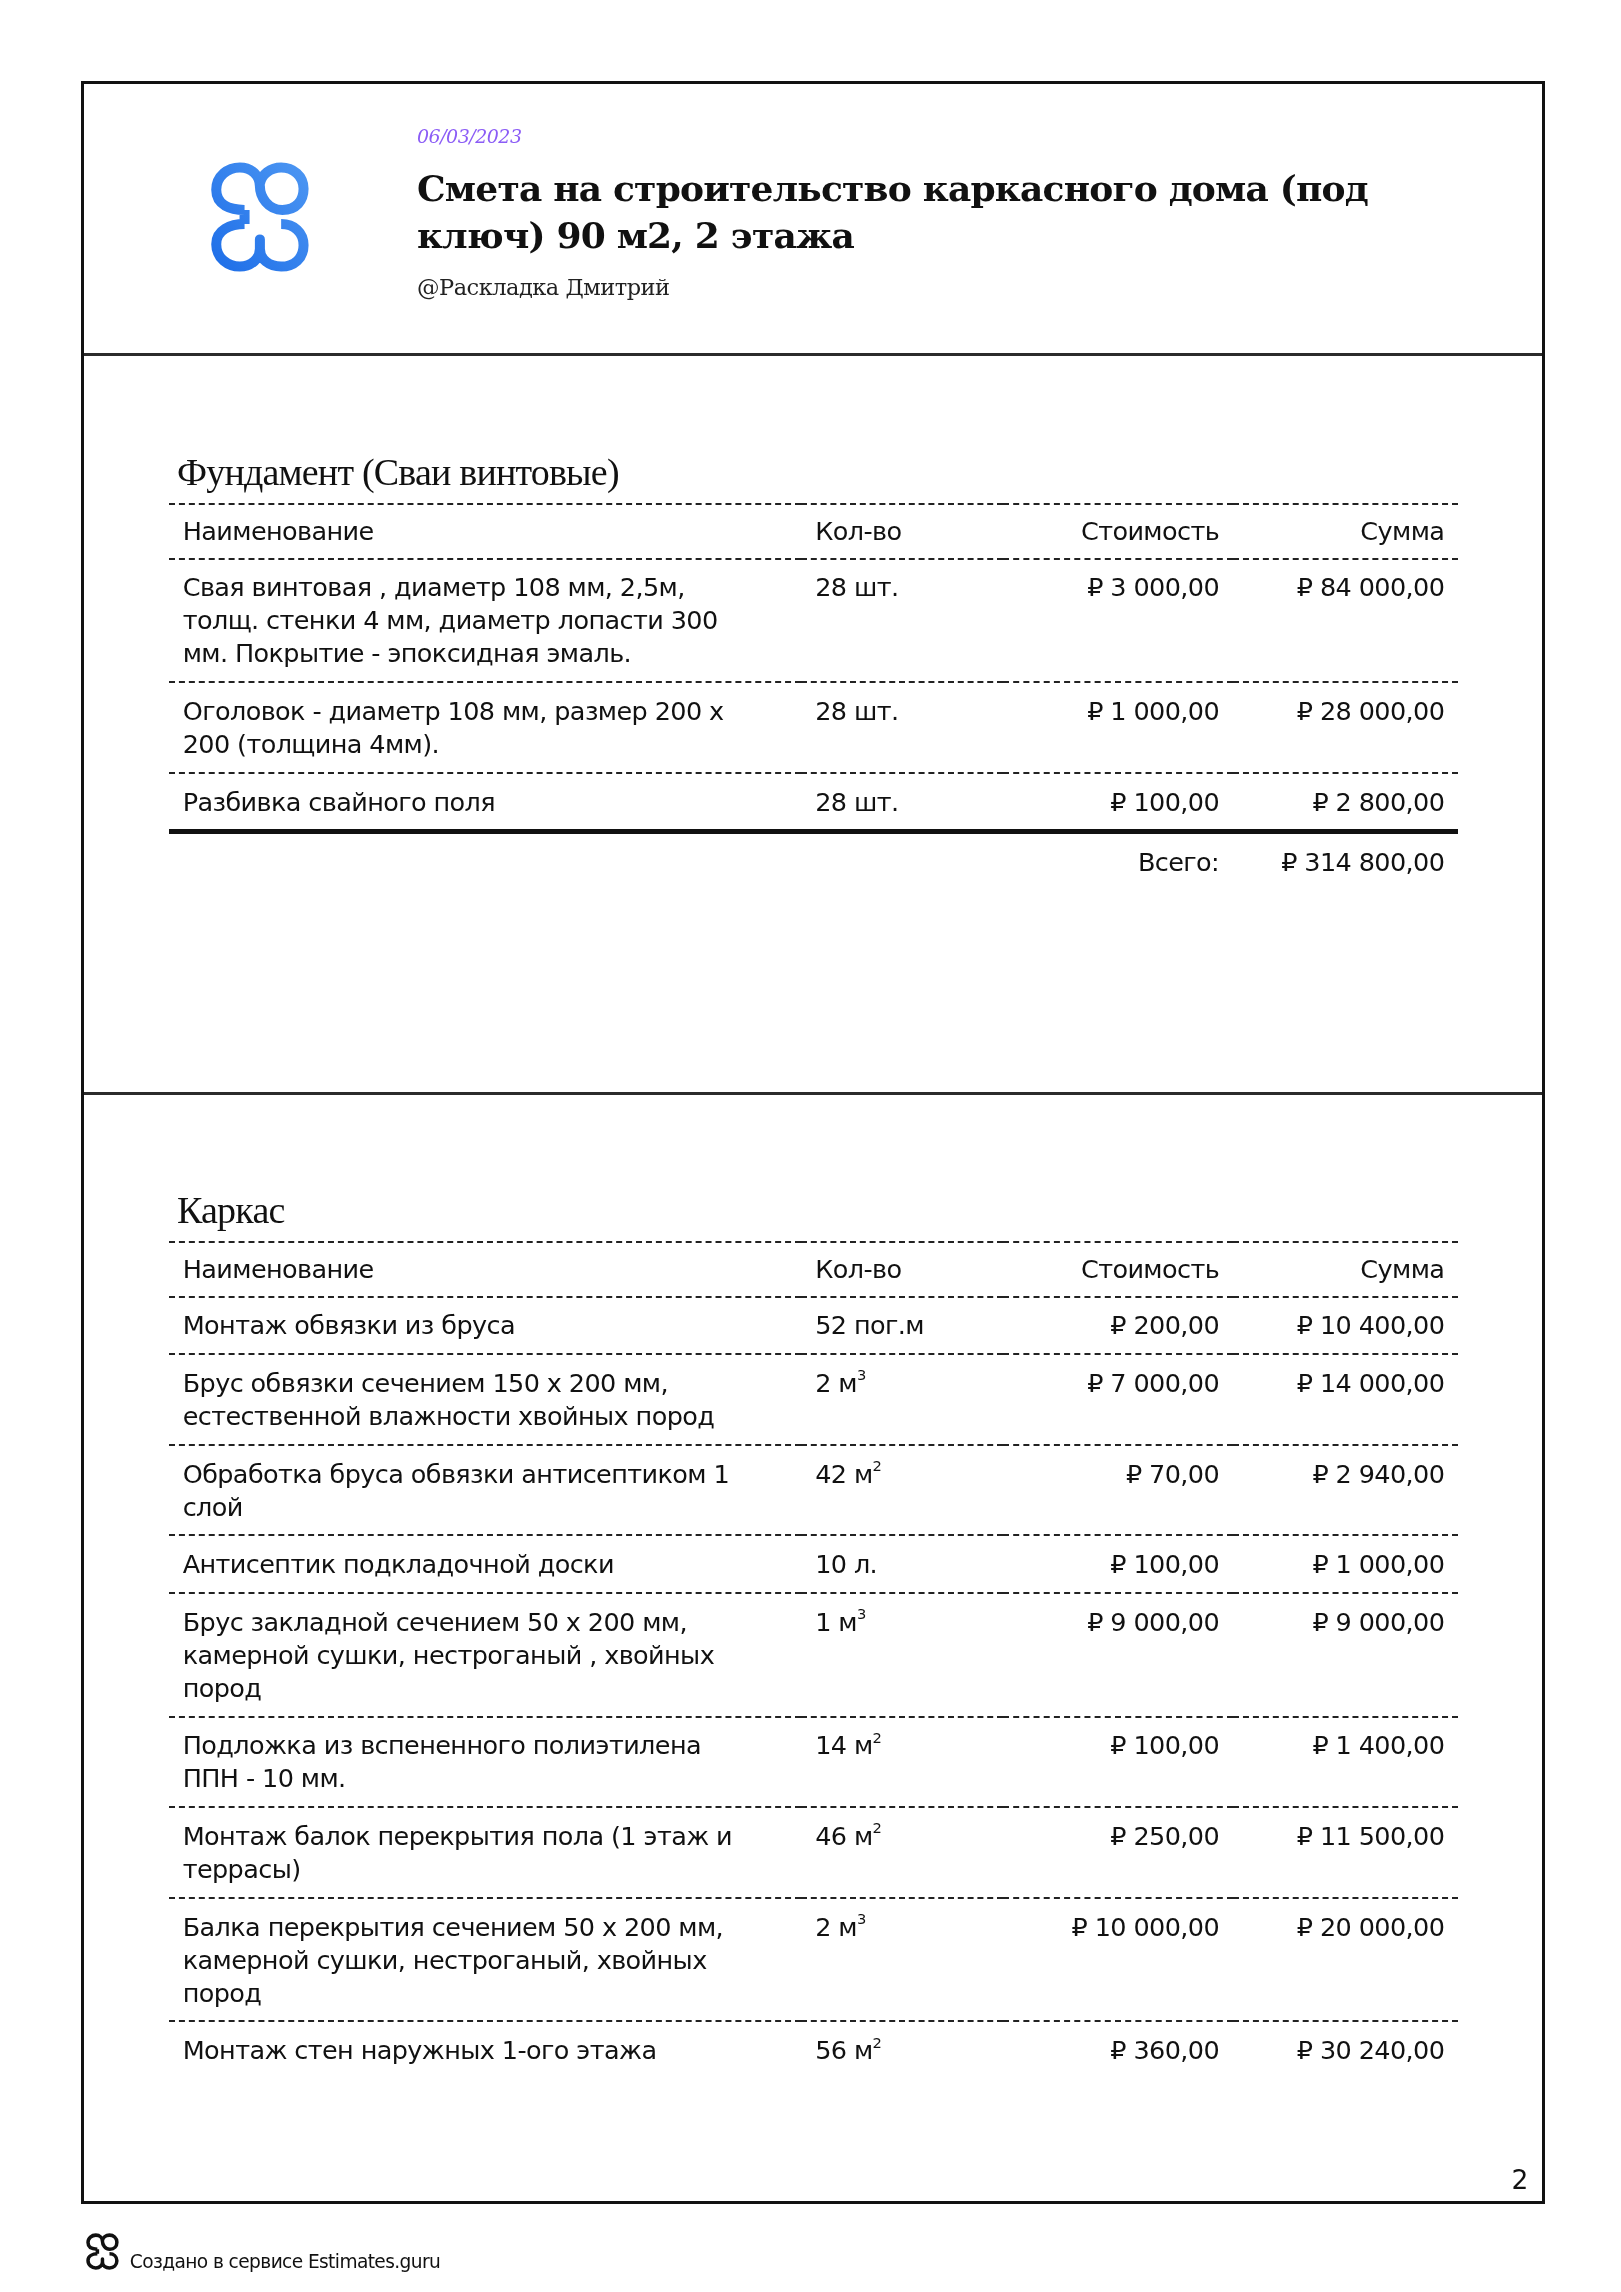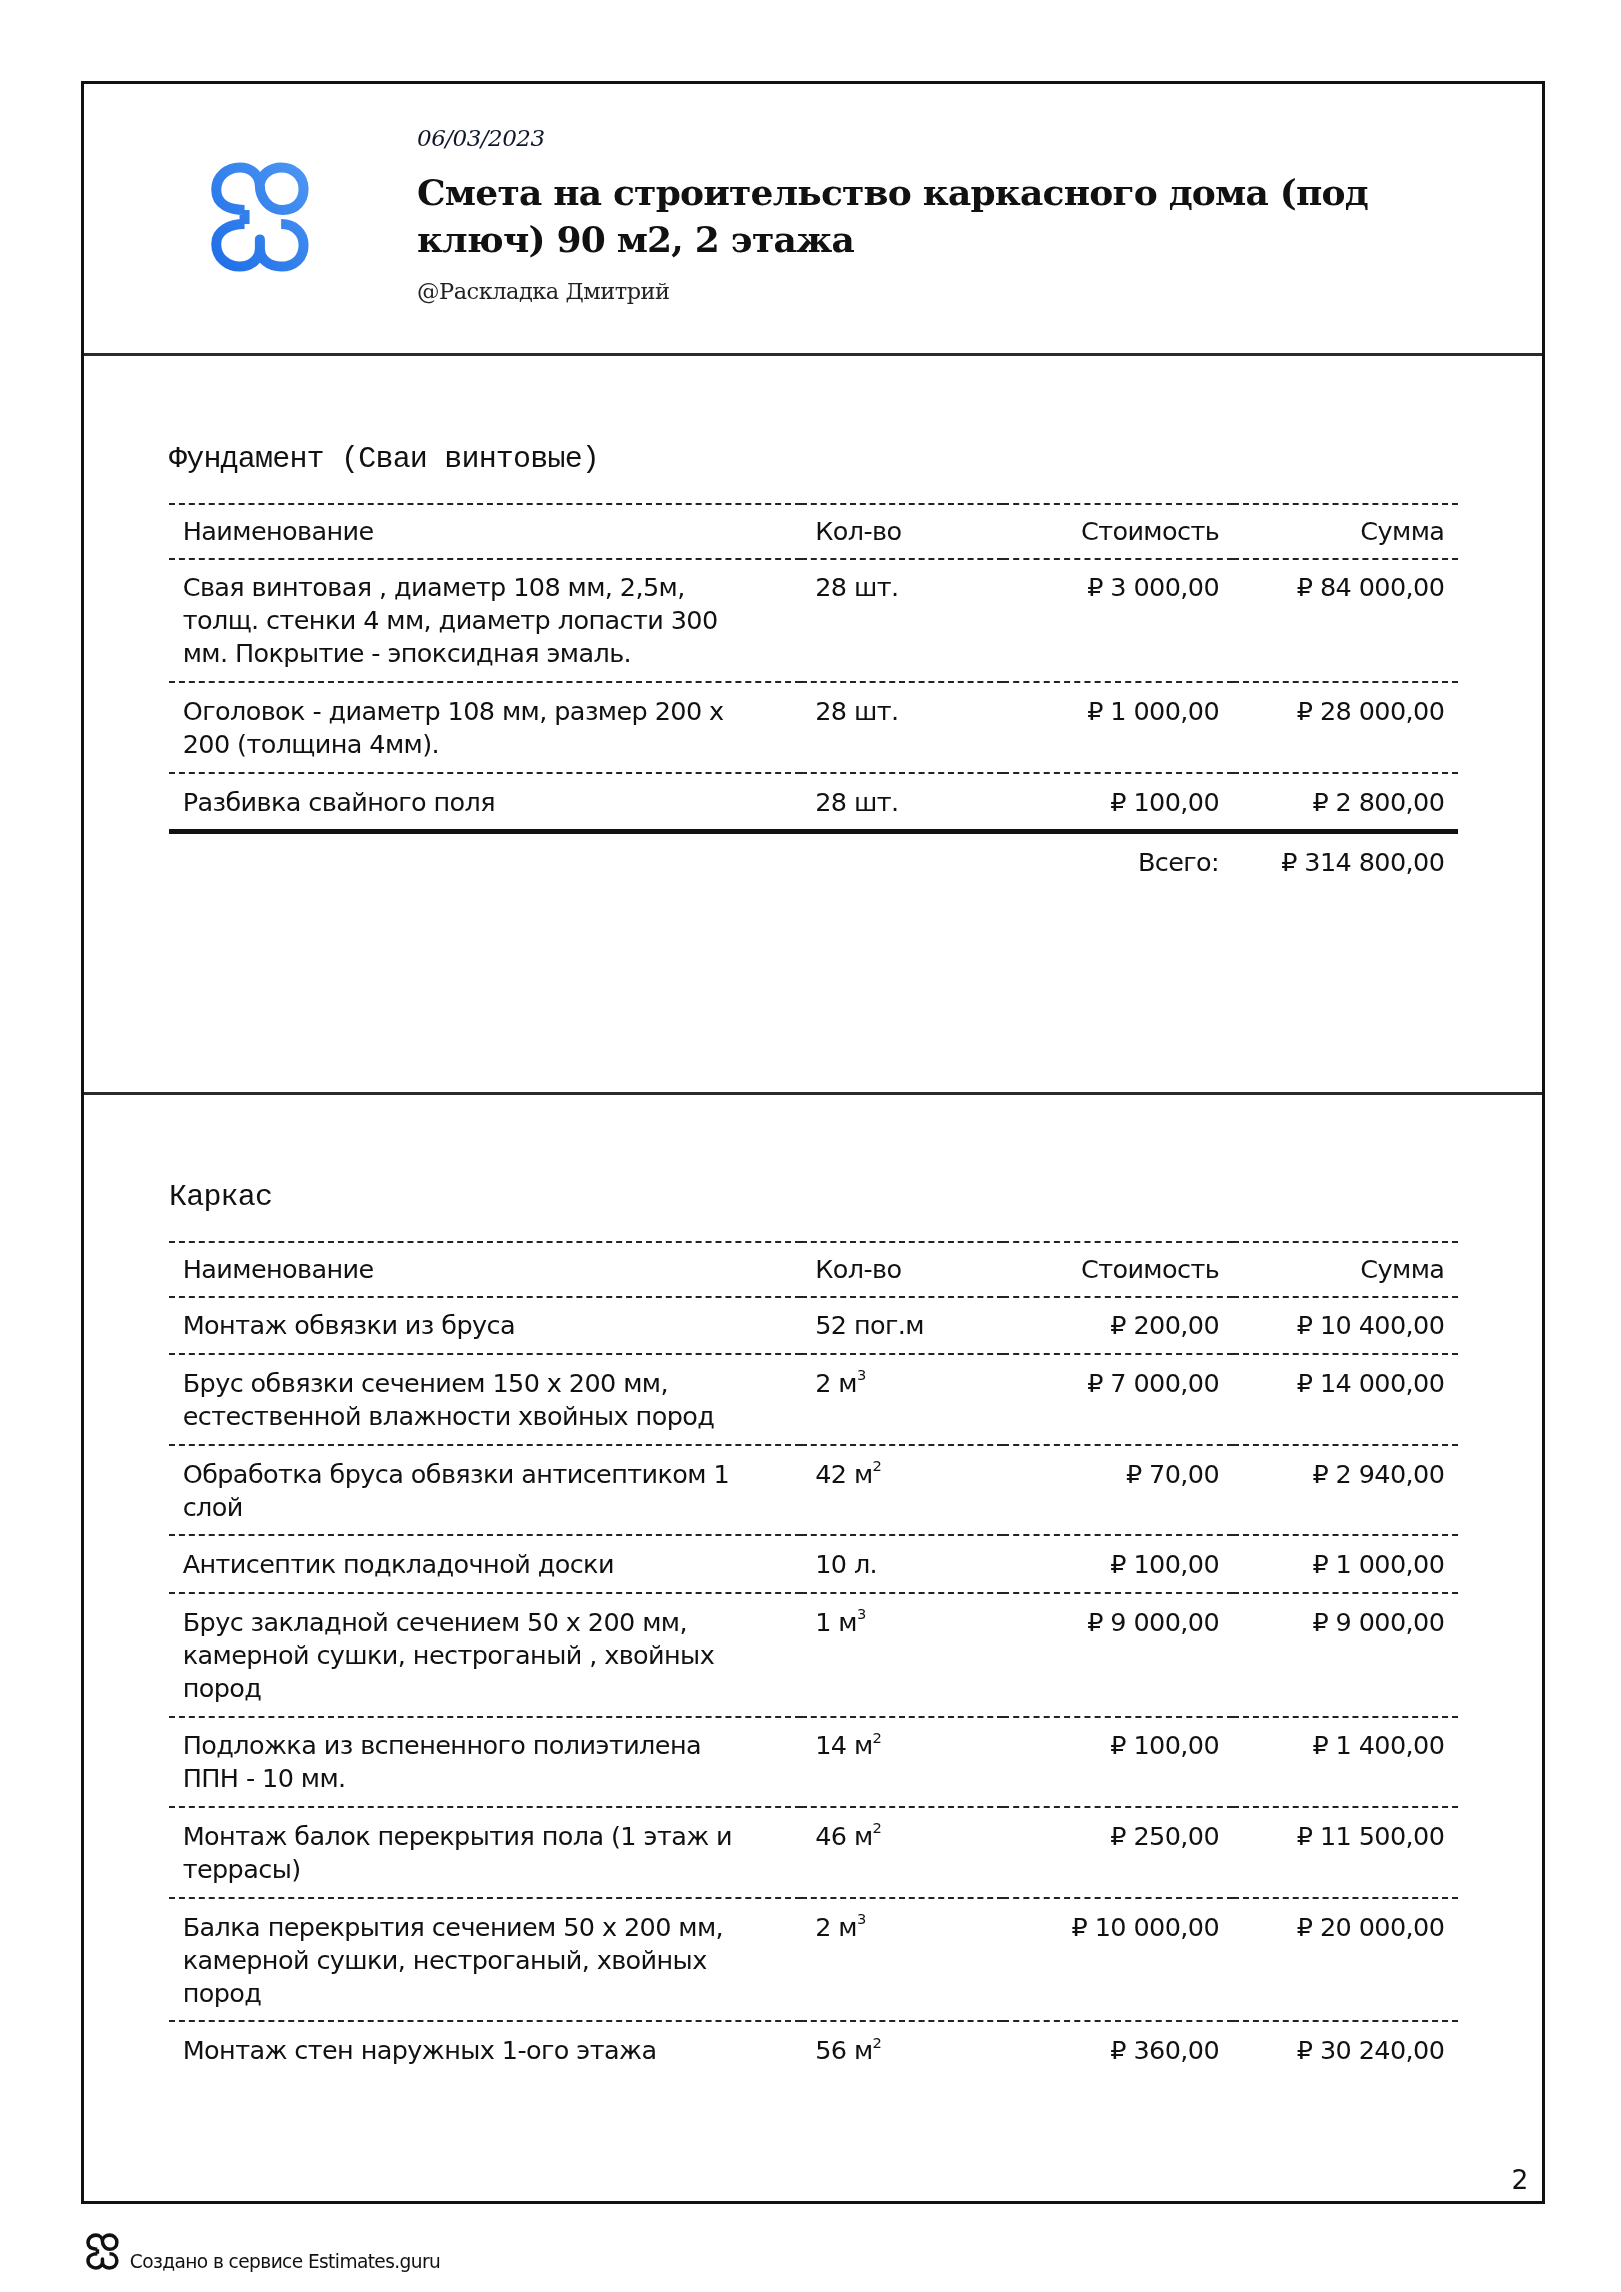--- a/index.html
+++ b/index.html
@@ -5,31 +5,31 @@
   html, body { margin: 0; padding: 0; background: #ffffff; }
   body { width: 1621px; height: 2293px; position: relative; overflow: hidden;
          font-family: "Liberation Sans", "DejaVu Sans", sans-serif; color: #111; }
   .frame { position: absolute; left: 81px; top: 81px; width: 1464px; height: 2123px;
            border: 3.9px solid #111; box-sizing: border-box; }
   .header { position: absolute; left: 0; top: 0; width: 100%; height: 272px;
             border-bottom: 3.9px solid #2b2b2b; box-sizing: border-box; }
   .logo { position: absolute; left: 111px; top: 74px; width: 118px; height: 118px; }
   .h-text { position: absolute; left: 333px; top: 41px; width: 1039px; }
   .date { font-family: "DejaVu Serif", "Liberation Serif", serif; font-style: italic;
-          font-size: 23px; color: #0f172a; margin: 0 0 17.6px 0; letter-spacing: -0.5px; }
+          font-size: 19px; color: #8b5cf6; margin: 0 0 17.6px 0; letter-spacing: -0.5px; }
   .title { font-family: "DejaVu Serif", "Liberation Serif", serif; font-size: 36px;
            line-height: 47px; margin: 0 0 15.7px 0; font-weight: bold; letter-spacing: -0.8px; }
   .author { font-family: "DejaVu Serif", "Liberation Serif", serif; font-size: 22.5px; color: #222;
             letter-spacing: -0.5px; }
 
   .section { position: absolute; left: 0; width: 100%; box-sizing: border-box; }
   .sec1 { top: 272px; height: 739px; border-bottom: 3.9px solid #2b2b2b; }
   .sec2 { top: 1012px; height: 1160px; }
-  .sec-title { position: absolute; left: 85px; font-family: Liberation Mono, monospace;
-               font-size: 30px; font-weight: normal; margin: 0; letter-spacing: -0.8px; }
+  .sec-title { position: absolute; left: 85px; font-family: Liberation Serif, serif;
+               font-size: 38px; font-weight: normal; margin: 8px; letter-spacing: -0.8px; }
   .sec1 .sec-title { top: 86px; }
   .sec2 .sec-title { top: 84px; }
 
   table.est { position: absolute; left: 85px; width: 1289px; border-collapse: collapse;
               font-family: "DejaVu Sans", "Liberation Sans", sans-serif; font-size: 25.5px;
               letter-spacing: -0.6px; }
   .sec1 table.est { top: 147px; }
   .sec2 table.est { top: 145px; }
   table.est th, table.est td { border-top: 2px dashed #222; padding: 11.8px 13.7px 10.8px 13.7px;
                                 vertical-align: top; line-height: 33px; font-weight: normal; text-align: left; }

